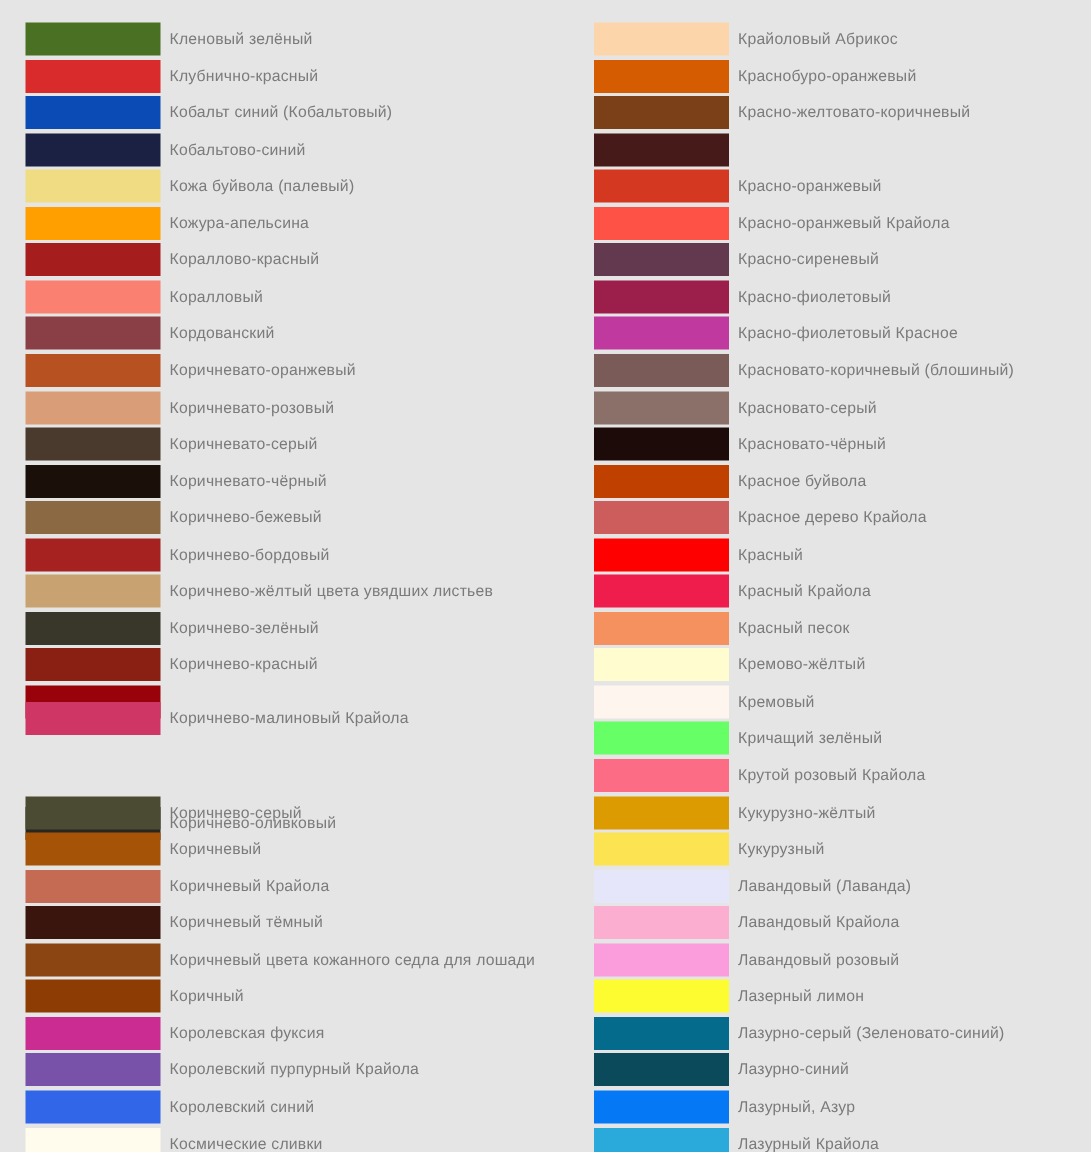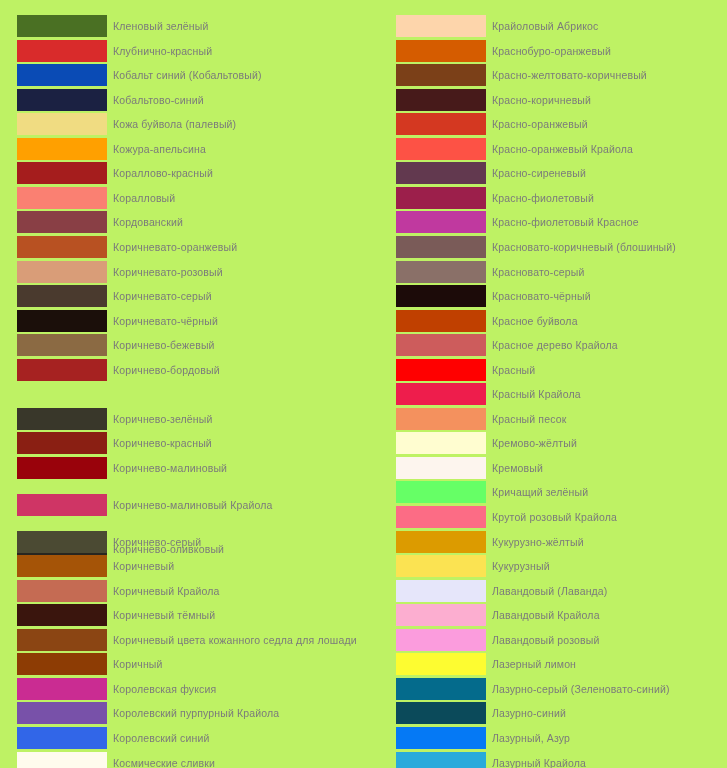--- a/index.html
+++ b/index.html
@@ -10,21 +10,21 @@
   body {
     width: 727px;
     height: 768px;
     overflow: hidden;
     font-family: "Liberation Sans", sans-serif;
   }
   #page {
     position: relative;
     width: 727px;
     height: 768px;
-    background: #bef264;
+    background: #e5e5e5;
   }
   .column {
     position: absolute;
     top: 0;
     width: 363px;
     height: 768px;
   }
   .column.left  { left: 0px; }
   .column.right { left: 379px; }
 
@@ -114,33 +114,36 @@
         <div class="swatch-label">Коричневато-чёрный</div>
       </div>
       <div class="swatch-row" style="top: 333.15px;">
         <div class="swatch-chip" style="background: rgb(139, 106, 67);"></div>
         <div class="swatch-label">Коричнево-бежевый</div>
       </div>
       <div class="swatch-row" style="top: 357.7px;">
         <div class="swatch-chip" style="background: rgb(166, 34, 33);"></div>
         <div class="swatch-label">Коричнево-бордовый</div>
       </div>
+      <div class="swatch-row" style="top: 382.25px;">
+        <div class="swatch-chip" style="background: rgb(201, 162, 113);"></div>
+        <div class="swatch-label">Коричнево-жёлтый цвета увядших листьев</div>
+      </div>
       <div class="swatch-row" style="top: 406.8px;">
         <div class="swatch-chip" style="background: rgb(57, 55, 42);"></div>
         <div class="swatch-label">Коричнево-зелёный</div>
       </div>
       <div class="swatch-row" style="top: 431.35px; padding-left: 23px;">
         <div class="swatch-chip" style="background: rgb(138, 31, 19);"></div>
         <div class="swatch-label">Коричнево-красный</div>
       </div>
       <div class="swatch-row" style="top: 455.9px;">
         <div class="swatch-chip" style="background: rgb(153, 2, 11);"></div>
-        <div class="swatch-label">Коричнево-малиновый</div>
-      </div>
-      <div class="swatch-row" style="top: 493px; padding-left: 20px;">
+      </div>
+      <div class="swatch-row" style="top: 467px; padding-left: 20px;">
         <div class="swatch-chip" style="background: rgb(207, 53, 101);"></div>
         <div class="swatch-label">Коричнево-малиновый Крайола</div>
       </div>
       <div class="swatch-row" style="top: 505px; margin-top: 32px;">
         <div class="swatch-chip" style="background: rgb(40, 38, 32);"></div>
         <div class="swatch-label">Коричнево-оливковый</div>
       </div>
       <div class="swatch-row" style="top: 529.55px;">
         <div class="swatch-chip" style="background: rgb(75, 74, 51);"></div>
         <div class="swatch-label">Коричнево-серый</div>
@@ -190,21 +193,20 @@
       <div class="swatch-row" style="top: 38.55px;">
         <div class="swatch-chip" style="background: rgb(213, 92, 0);"></div>
         <div class="swatch-label">Краснобуро-оранжевый</div>
       </div>
       <div class="swatch-row" style="top: 63.1px;">
         <div class="swatch-chip" style="background: rgb(123, 64, 24);"></div>
         <div class="swatch-label">Красно-желтовато-коричневый</div>
       </div>
       <div class="swatch-row" style="top: 87.65px;">
         <div class="swatch-chip" style="background: rgb(71, 26, 26);"></div>
-        <div class="swatch-label">Красно-коричневый</div>
       </div>
       <div class="swatch-row" style="top: 112.2px;">
         <div class="swatch-chip" style="background: rgb(212, 56, 33);"></div>
         <div class="swatch-label">Красно-оранжевый</div>
       </div>
       <div class="swatch-row" style="top: 136.75px;">
         <div class="swatch-chip" style="background: rgb(253, 82, 69);"></div>
         <div class="swatch-label">Красно-оранжевый Крайола</div>
       </div>
       <div class="swatch-row" style="top: 161.3px;">

